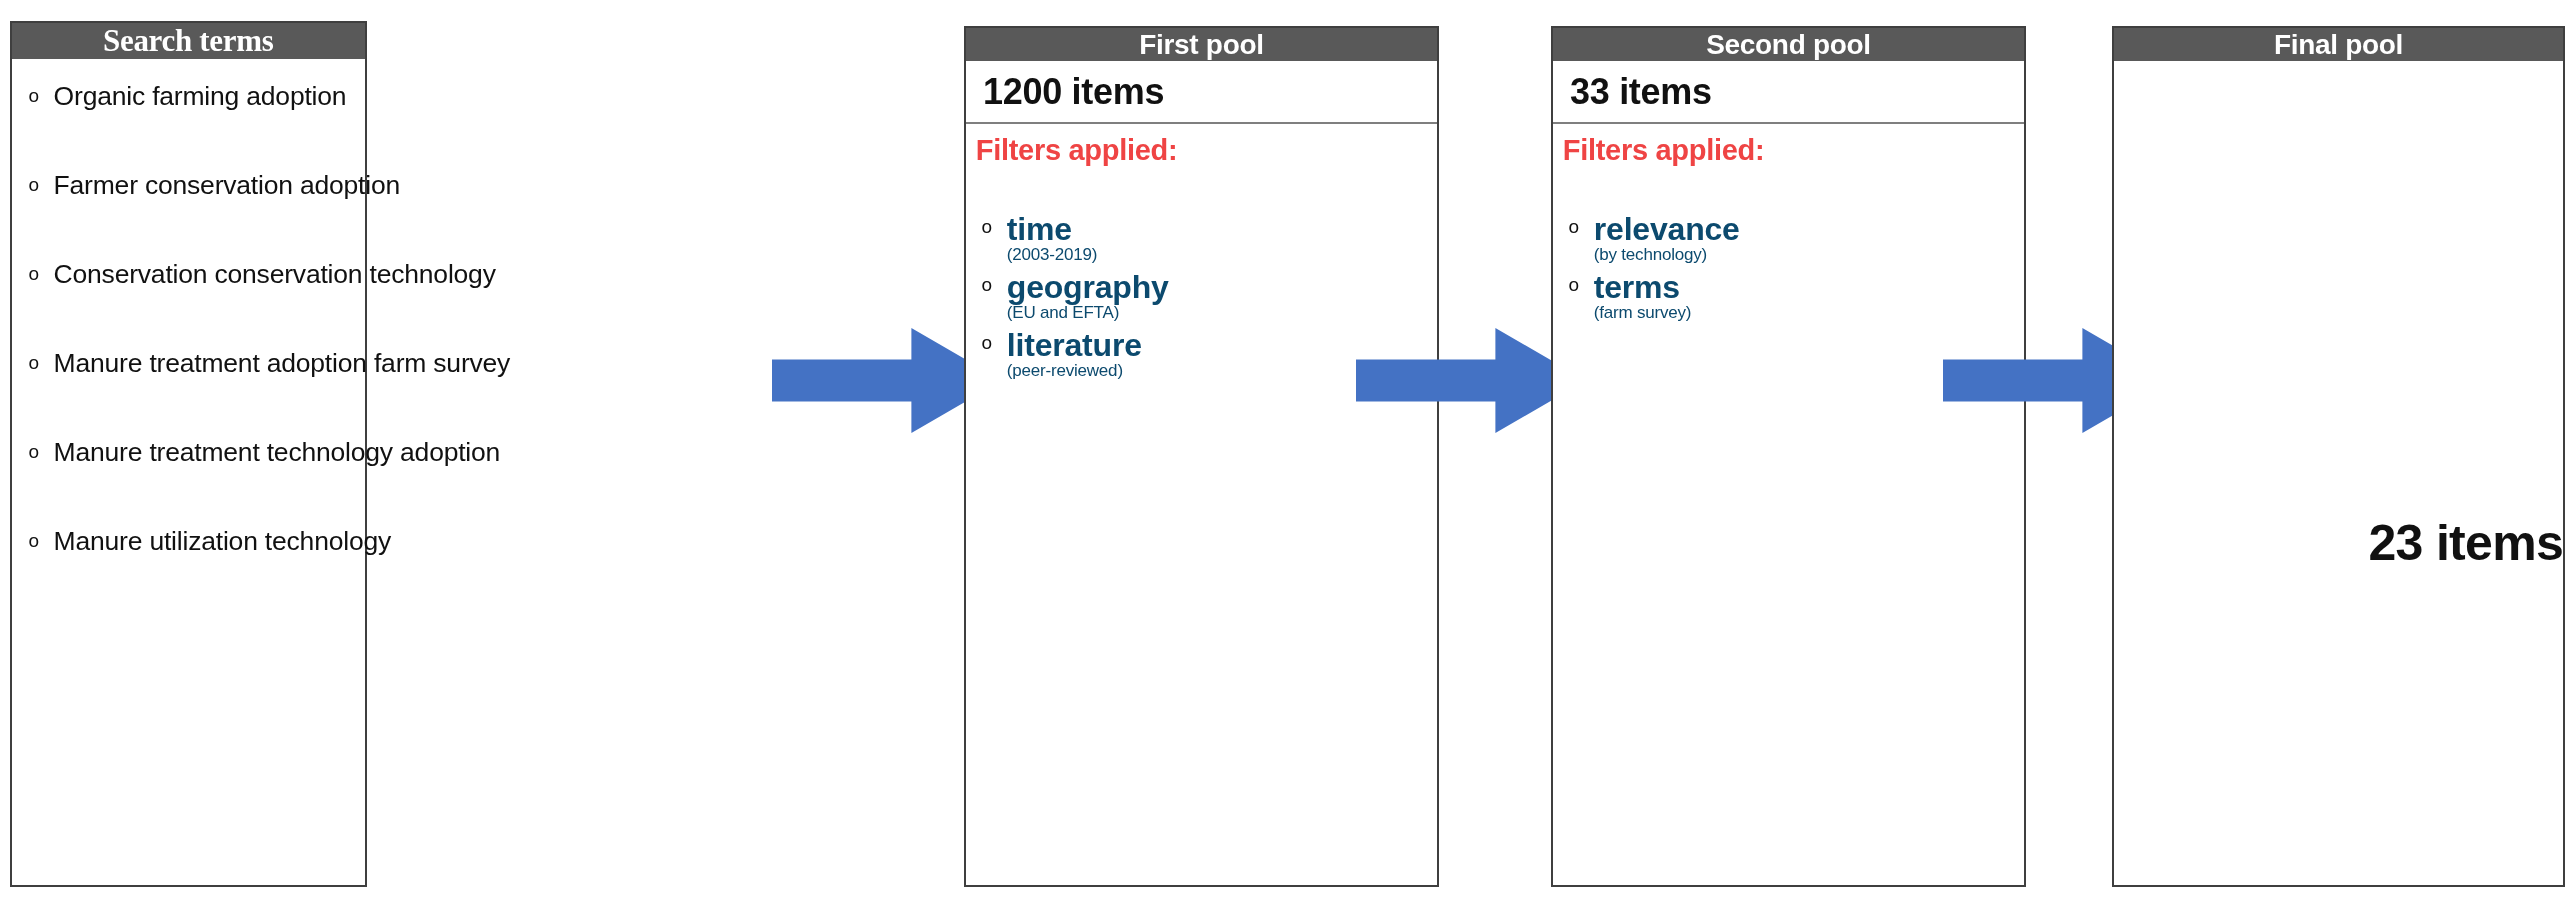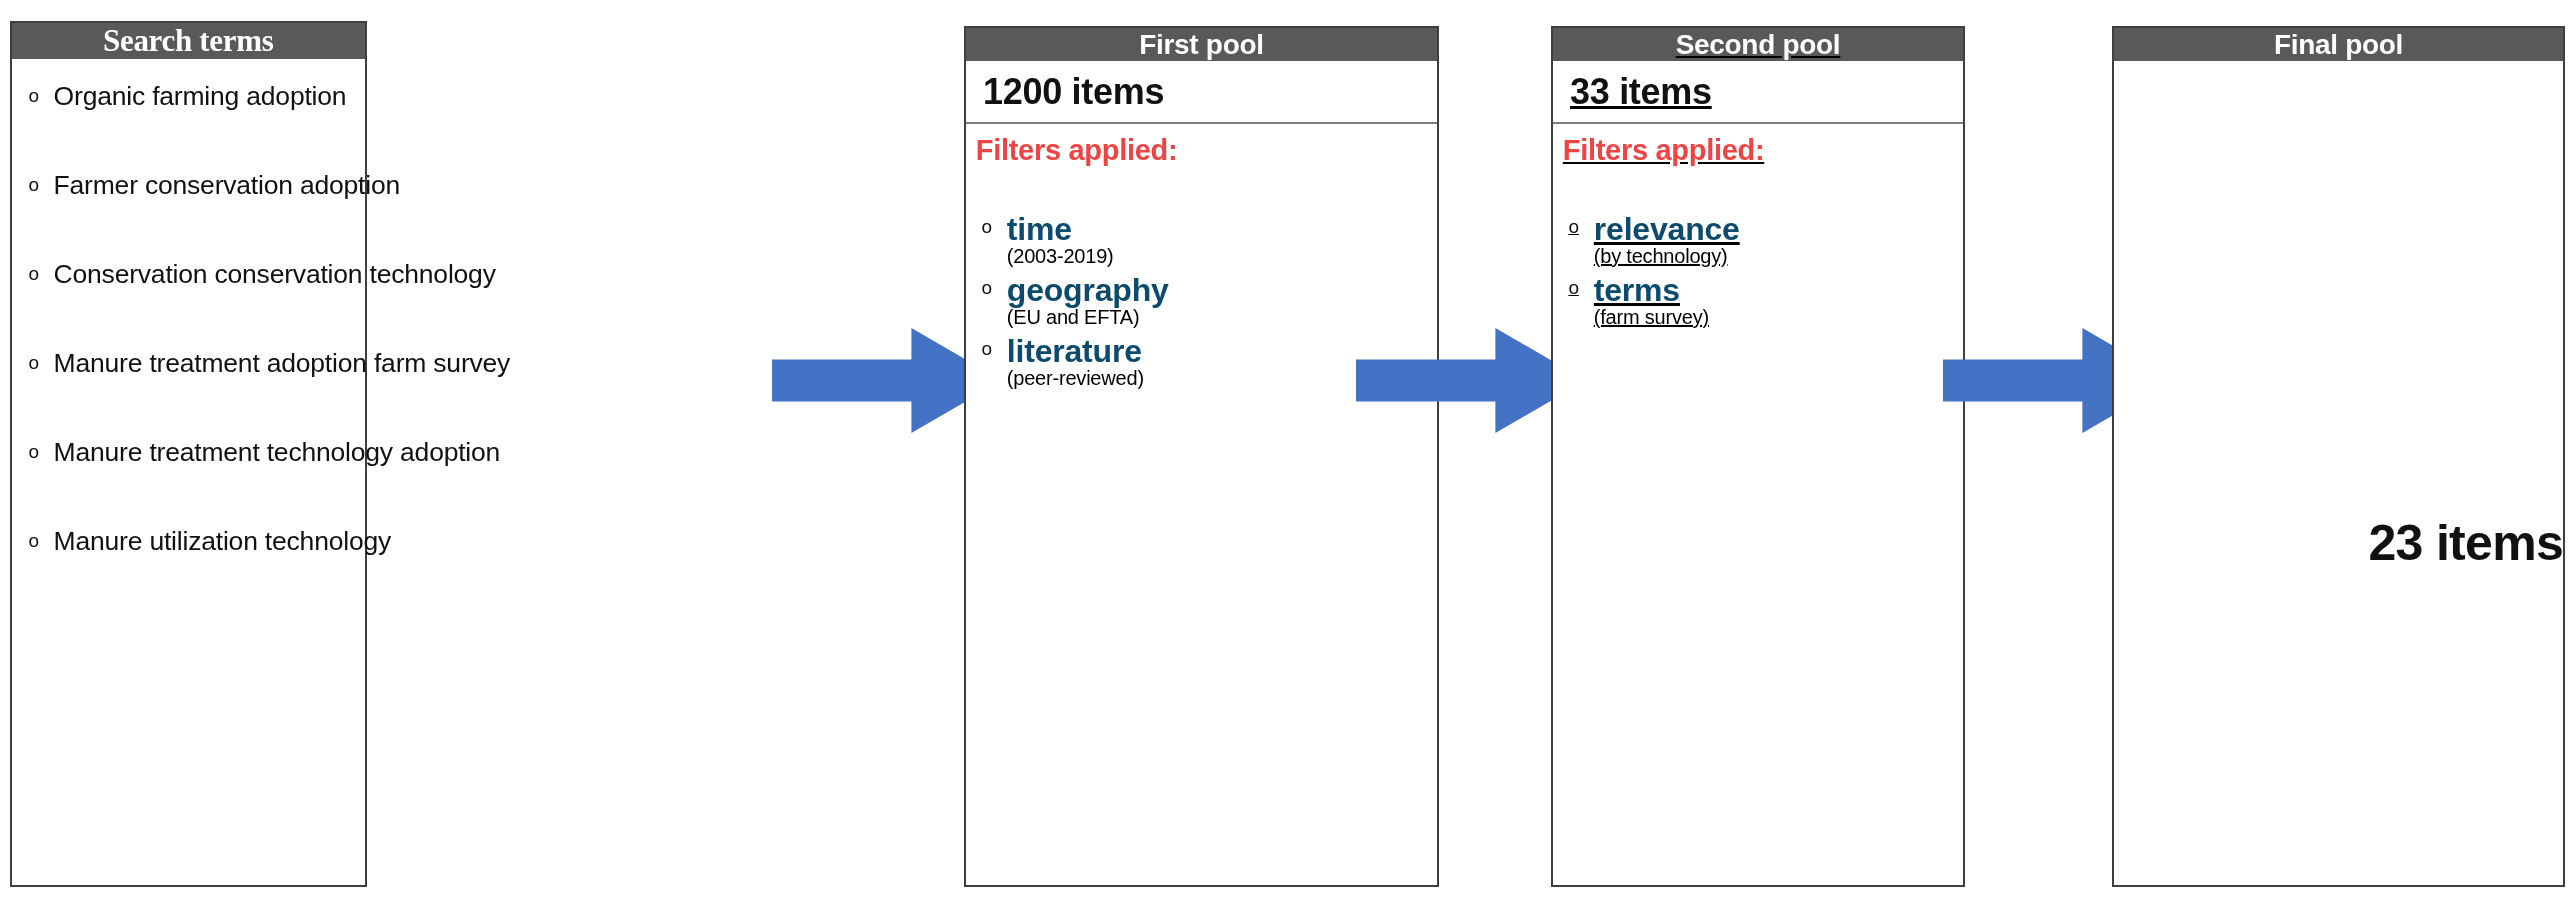--- a/index.html
+++ b/index.html
@@ -58,21 +58,21 @@
     color:#111111;
     text-align:left;
     padding-left:7px;
     box-sizing:border-box;
   }
   .term-text{line-height:1.0;white-space:nowrap;}
 
   
   .pool{top:26px;height:861px;}
   #box-first{left:964px;width:475px;}
-  #box-second{left:1551px;width:414px;text-decoration:underline;}
+  #box-second{left:1551px;width:475px;}
   #box-final{left:2112px;width:453px;}
 
   .pool .box-header{height:33px;font-size:28px;}
   .count-band{
     box-sizing:border-box;
     width:100%;
     height:63px;
     display:flex;
     align-items:center;
     border-bottom:2.1px solid #7f7f7f;
@@ -112,22 +112,22 @@
   .filter-body{line-height:1.04;}
   .filter-label{
     font-size:32px;
     font-weight:bold;
     color:#0c4a6e;
     letter-spacing:-0.2px;
     white-space:nowrap;
     display:block;
   }
   .filter-sub{
-    font-size:20px;
-    color:#000000;
+    font-size:17px;
+    color:#0c4a6e;
     letter-spacing:-0.2px;
     white-space:nowrap;
     display:block;
   }
 
   
   .final-count{
     position:absolute;
     left:0;
     top:453px;

